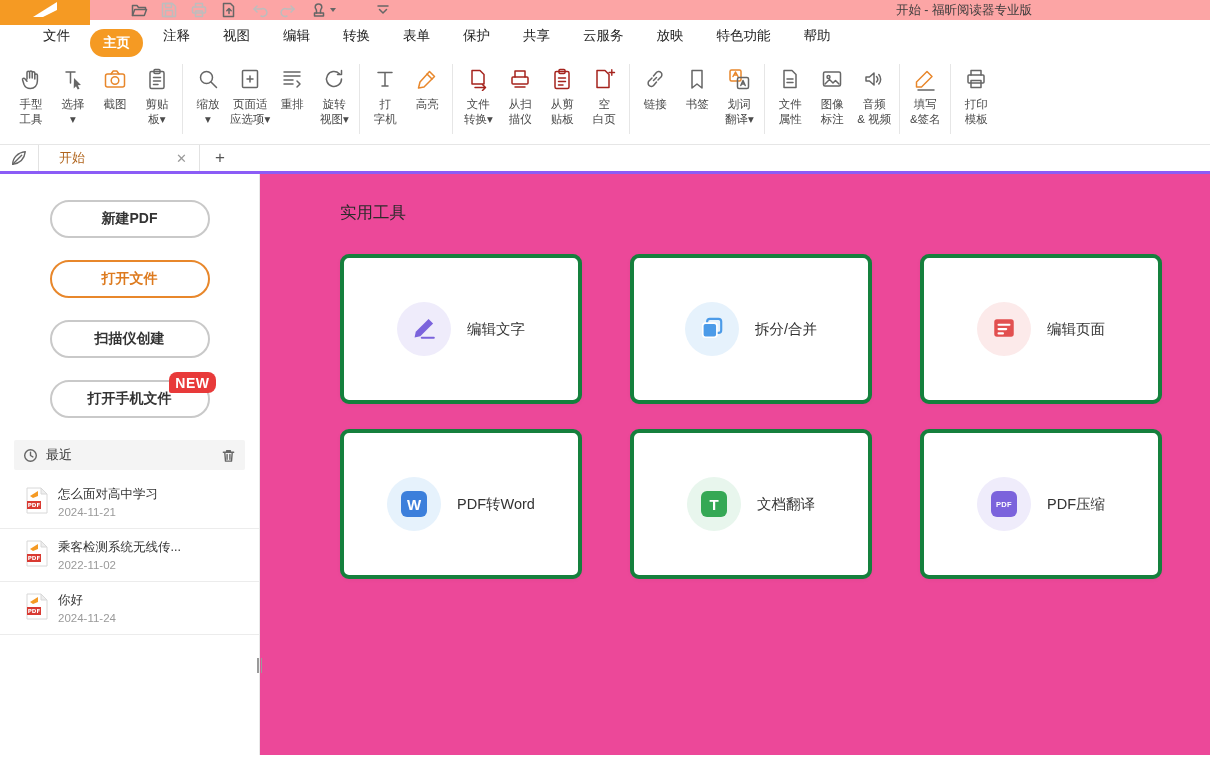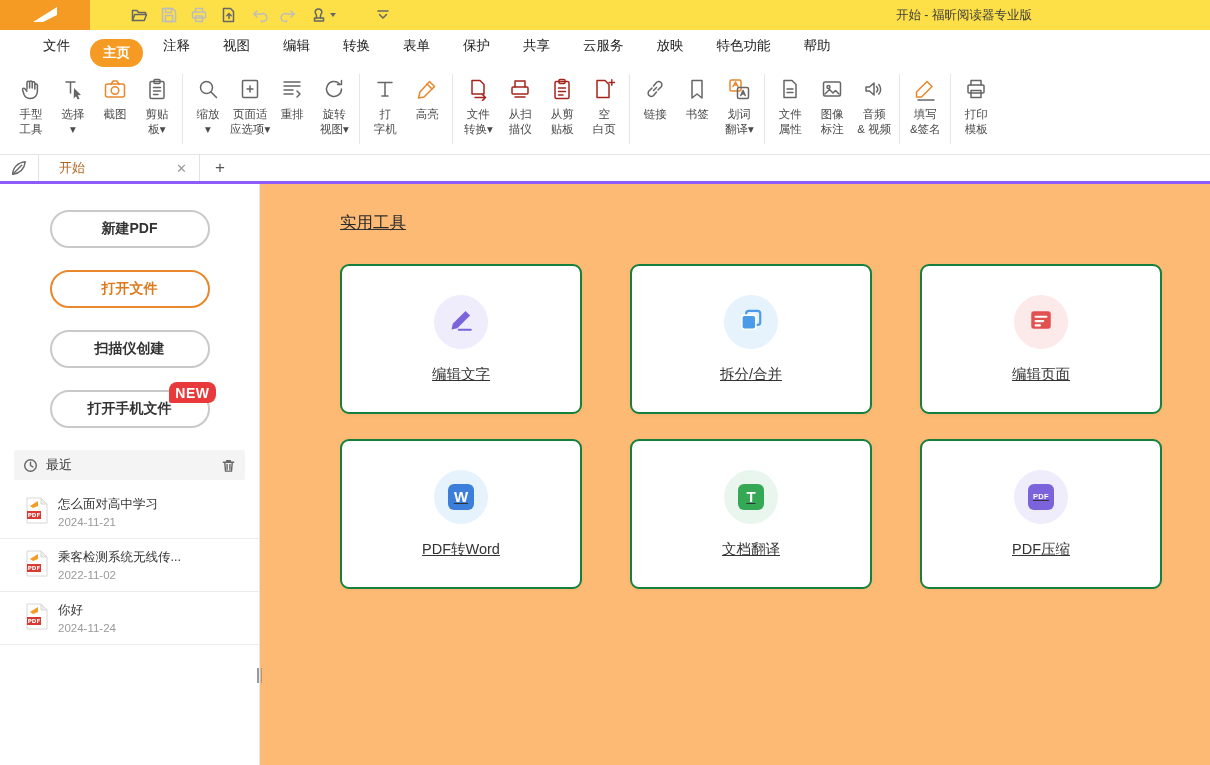--- a/index.html
+++ b/index.html
@@ -3,21 +3,21 @@
 <meta charset="utf-8">
 <style>
   * { margin:0; padding:0; box-sizing:border-box; }
   html,body { width:1210px; height:765px; }
   body { font-family:"Liberation Sans","DejaVu Sans",sans-serif; background:#fff; color:#333; overflow:hidden; font-size:13px; }
 
   svg.s { fill:none; stroke:currentColor; stroke-width:1.5; stroke-linecap:round; stroke-linejoin:round; display:block; }
   .c-gray { color:#666; } .c-dis { color:#bdbdbd; } .c-orange { color:#E8872B; } .c-red { color:#A5231D; }
 
   
-  .titlebar { height:30px; background:#fde047; display:flex; align-items:center;justify-content:flex-end; }
+  .titlebar { height:20px; background:#fca5a5; display:flex; align-items:center;justify-content:flex-end; }
   .logo { width:90px; height:30px; background:#F59A23; display:flex; align-items:center; justify-content:center; flex:none; }
   .qicon { width:30px; height:26px; display:flex; align-items:center; justify-content:center; cursor:pointer; }
   .qicon.drop { width:38px; gap:2px; }
   .dd-tri { width:0; height:0; border-left:3.5px solid transparent; border-right:3.5px solid transparent; border-top:4px solid #666; }
   .tb-gap { width:34px; }
   .tb-title { margin-left:auto; margin-right:178px; font-size:12.5px; color:#3c3c3c; }
 
   
   .menubar { height:32px; display:flex; align-items:center; padding-left:30px; gap:7px; background:#fff; }
   .menu-item { padding:5px 13px; font-size:13.5px; color:#222; border-radius:14px; cursor:pointer; white-space:nowrap; }
@@ -53,24 +53,24 @@
   .recent-list { margin-top:6px; }
   .recent-item { display:flex; gap:10px; padding:10px 14px 10px 26px; border-bottom:1px solid #ececec; align-items:center; cursor:pointer; }
   .ri-meta { display:flex; flex-direction:column; gap:3px; }
   .ri-name { font-size:12.5px; color:#333; }
   .ri-date { font-size:11.5px; color:#9a9a9a; }
 
   .collapse-handle { position:absolute; right:-3px; top:484px; display:flex; gap:2px; cursor:pointer; }
   .collapse-handle i { display:block; width:1.5px; height:15px; background:#9a9a9a; }
 
   
-  .main { flex:1; padding:28px 0 0 80px; background:#fdba74;text-decoration:underline; }
+  .main { flex:1; padding:28px 0 0 80px; background:#ec4899; }
   .tools-title { font-size:16.5px; color:#2b2b2b; margin-bottom:30px; font-weight:normal; }
   .cards { display:grid; grid-template-columns:repeat(3,242px); gap:25px 48px; }
-  .card { height:150px; background:#fff; border:2px solid #15803d; border-radius:9px; display:flex; flex-direction:column; align-items:center; justify-content:center; gap:16px; box-shadow:0 1px 4px rgba(0,0,0,.04); cursor:pointer; }
+  .card { height:150px; background:#fff; border:4px solid #15803d; border-radius:9px; display:flex; flex-direction:row; align-items:center; justify-content:center; gap:16px; box-shadow:0 1px 4px rgba(0,0,0,.04); cursor:pointer; }
   .card-circle { width:54px; height:54px; border-radius:50%; display:flex; align-items:center; justify-content:center; }
   .card-label { font-size:14.5px; color:#333; }
   .ci-sq { width:26px; height:26px; border-radius:6px; color:#fff; font-weight:bold; display:flex; align-items:center; justify-content:center; font-size:15px; }
   .ci-sq.small-text { font-size:7.5px; letter-spacing:.3px; }
 </style>
 </head>
 <body>
 
 <div class="titlebar">
   <div class="logo">

